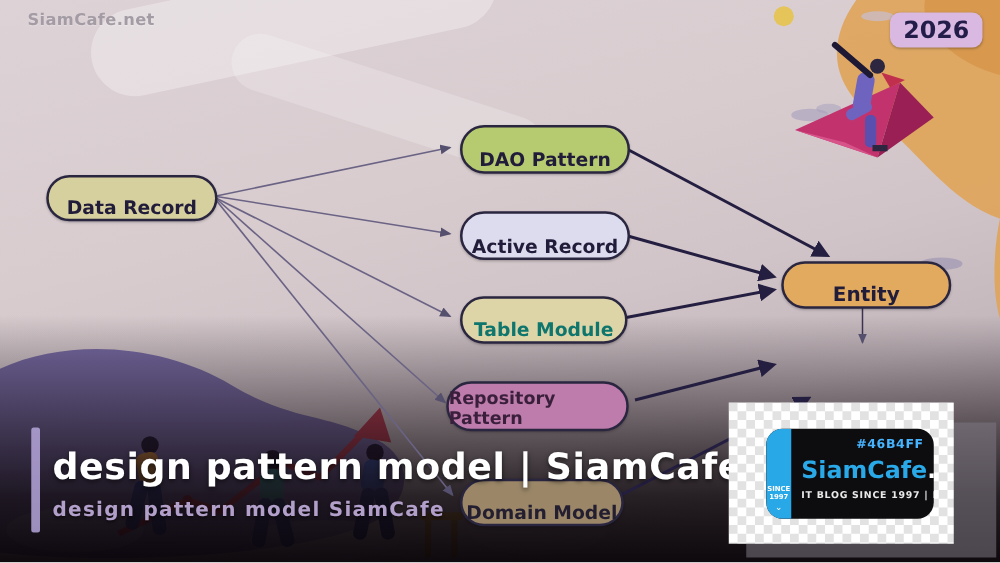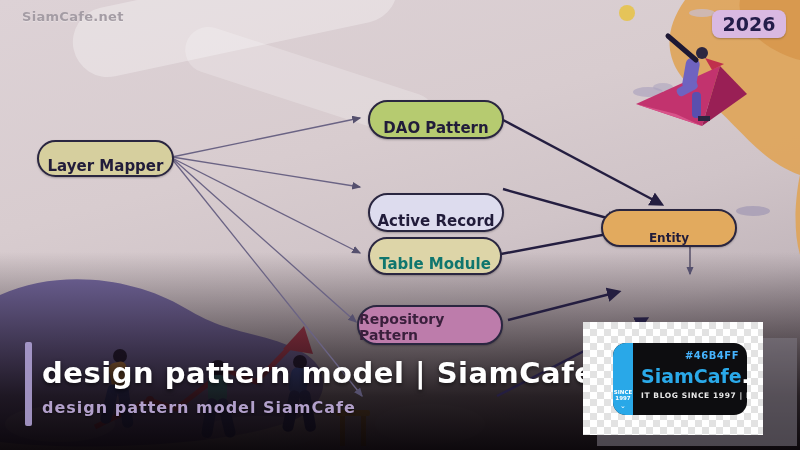--- a/index.html
+++ b/index.html
@@ -18,21 +18,21 @@
   #title{left:150px;top:22px;width:490px;text-align:center;font-size:27px;font-weight:bold;color:#2b2453;letter-spacing:.5px;}
   #badge{left:712px;top:10px;width:74px;height:28px;background:#d9b9e2;border-radius:8px;display:flex;align-items:center;justify-content:center;font-size:19px;font-weight:bold;color:#231d4a;box-shadow:0 1px 2px rgba(0,0,0,.25);}
   
   .node{position:absolute;border:2px solid #2a2640;border-radius:20px;display:flex;align-items:flex-end;justify-content:center;font-weight:bold;font-size:15px;color:#231e3e;box-shadow:0 1px 2px rgba(0,0,0,.25);}
   #n-data-mapper{left:37px;top:140px;width:133px;height:33px;}
   #n-dao{left:368px;top:100px;width:132px;height:35px;}
   #n-active{left:368px;top:169px;width:132px;height:35px;}
   #n-table{left:368px;top:237px;width:130px;height:34px;}
   #n-repo{left:357px;top:305px;width:142px;height:36px;font-size:14px;}
   #n-dmodel{left:368px;top:383px;width:127px;height:34px;}
-  #n-entity{left:601px;top:209px;width:132px;height:34px;font-size:12px;}
+  #n-entity{left:625px;top:209px;width:132px;height:34px;font-size:16px;}
   #n-domain{left:625px;top:279px;width:132px;height:35px;font-size:16px;}
   
   #vbar{left:25px;top:342px;width:7px;height:84px;background:#b5a6da;opacity:.85;border-radius:2px;}
   #heading{left:42px;top:356px;font-size:29px;font-weight:bold;color:#fff;letter-spacing:.5px;text-shadow:0 2px 4px rgba(0,0,0,.6);white-space:nowrap;}
   #subheading{left:42px;top:398px;font-size:16px;font-weight:bold;color:#b2a0cb;letter-spacing:1px;text-shadow:0 1px 2px rgba(0,0,0,.5);}
   
   #logo-wrap{left:583px;top:322px;width:217px;height:115px;}
   #logo-shadow{left:14px;top:16px;width:200px;height:108px;background:rgba(125,120,132,.55);}
   #checker{left:0;top:0;width:180px;height:113px;
     background:repeating-conic-gradient(#ffffff 0% 25%, #e2e2e2 0% 50%);background-size:14px 14px;}
@@ -130,33 +130,36 @@
       <line x1="503" y1="120" x2="661" y2="204" marker-end="url(#mBold)"></line>
       <line x1="503" y1="189" x2="618" y2="221" marker-end="url(#mBold)"></line>
       <line x1="501" y1="254" x2="618" y2="232" marker-end="url(#mBold)"></line>
       <line x1="508" y1="320" x2="618" y2="292" marker-end="url(#mBold)"></line>
       <line x1="497" y1="396" x2="646" y2="319" marker-end="url(#mBold)"></line>
     </g>
     <line x1="690" y1="245" x2="690" y2="274" stroke="#3a3452" stroke-width="1.2" marker-end="url(#mThin)"></line>
   </svg>
 
   <div class="node" id="n-data-mapper" style="background-color: rgb(214, 207, 158); color: rgb(33, 28, 58);">
-    <span>Layer Mapper</span>
+    <span>Data Record</span>
   </div>
   <div class="node" id="n-dao" style="background-color: rgb(182, 203, 112); color: rgb(33, 28, 58);">
     <span>DAO Pattern</span>
   </div>
-  <div class="node" id="n-active" style="background-color: rgb(221, 220, 238); color: rgb(33, 28, 58); margin-top: 24px;">
+  <div class="node" id="n-active" style="background-color: rgb(221, 220, 238); color: rgb(33, 28, 58);">
     <span>Active Record</span>
   </div>
   <div class="node" id="n-table" style="background-color: rgb(221, 213, 168); color: #0f766e;">
     <span>Table Module</span>
   </div>
   <div class="node" id="n-repo" style="background-color: rgb(189, 124, 171); color: rgb(58, 31, 60);">
     <span>Repository Pattern</span>
+  </div>
+  <div class="node" id="n-dmodel" style="background-color: rgb(155, 135, 104); color: rgb(36, 31, 48);">
+    <span>Domain Model</span>
   </div>
   <div class="node" id="n-entity" style="background-color: rgb(226, 170, 94); color: rgb(33, 28, 58);">
     <span>Entity</span>
   </div>
 
   <div class="abs" id="vbar"></div>
   <div class="abs" id="heading">design pattern model | SiamCafe</div>
   <div class="abs" id="subheading">design pattern model SiamCafe</div>
 
   <div class="abs" id="logo-wrap">

